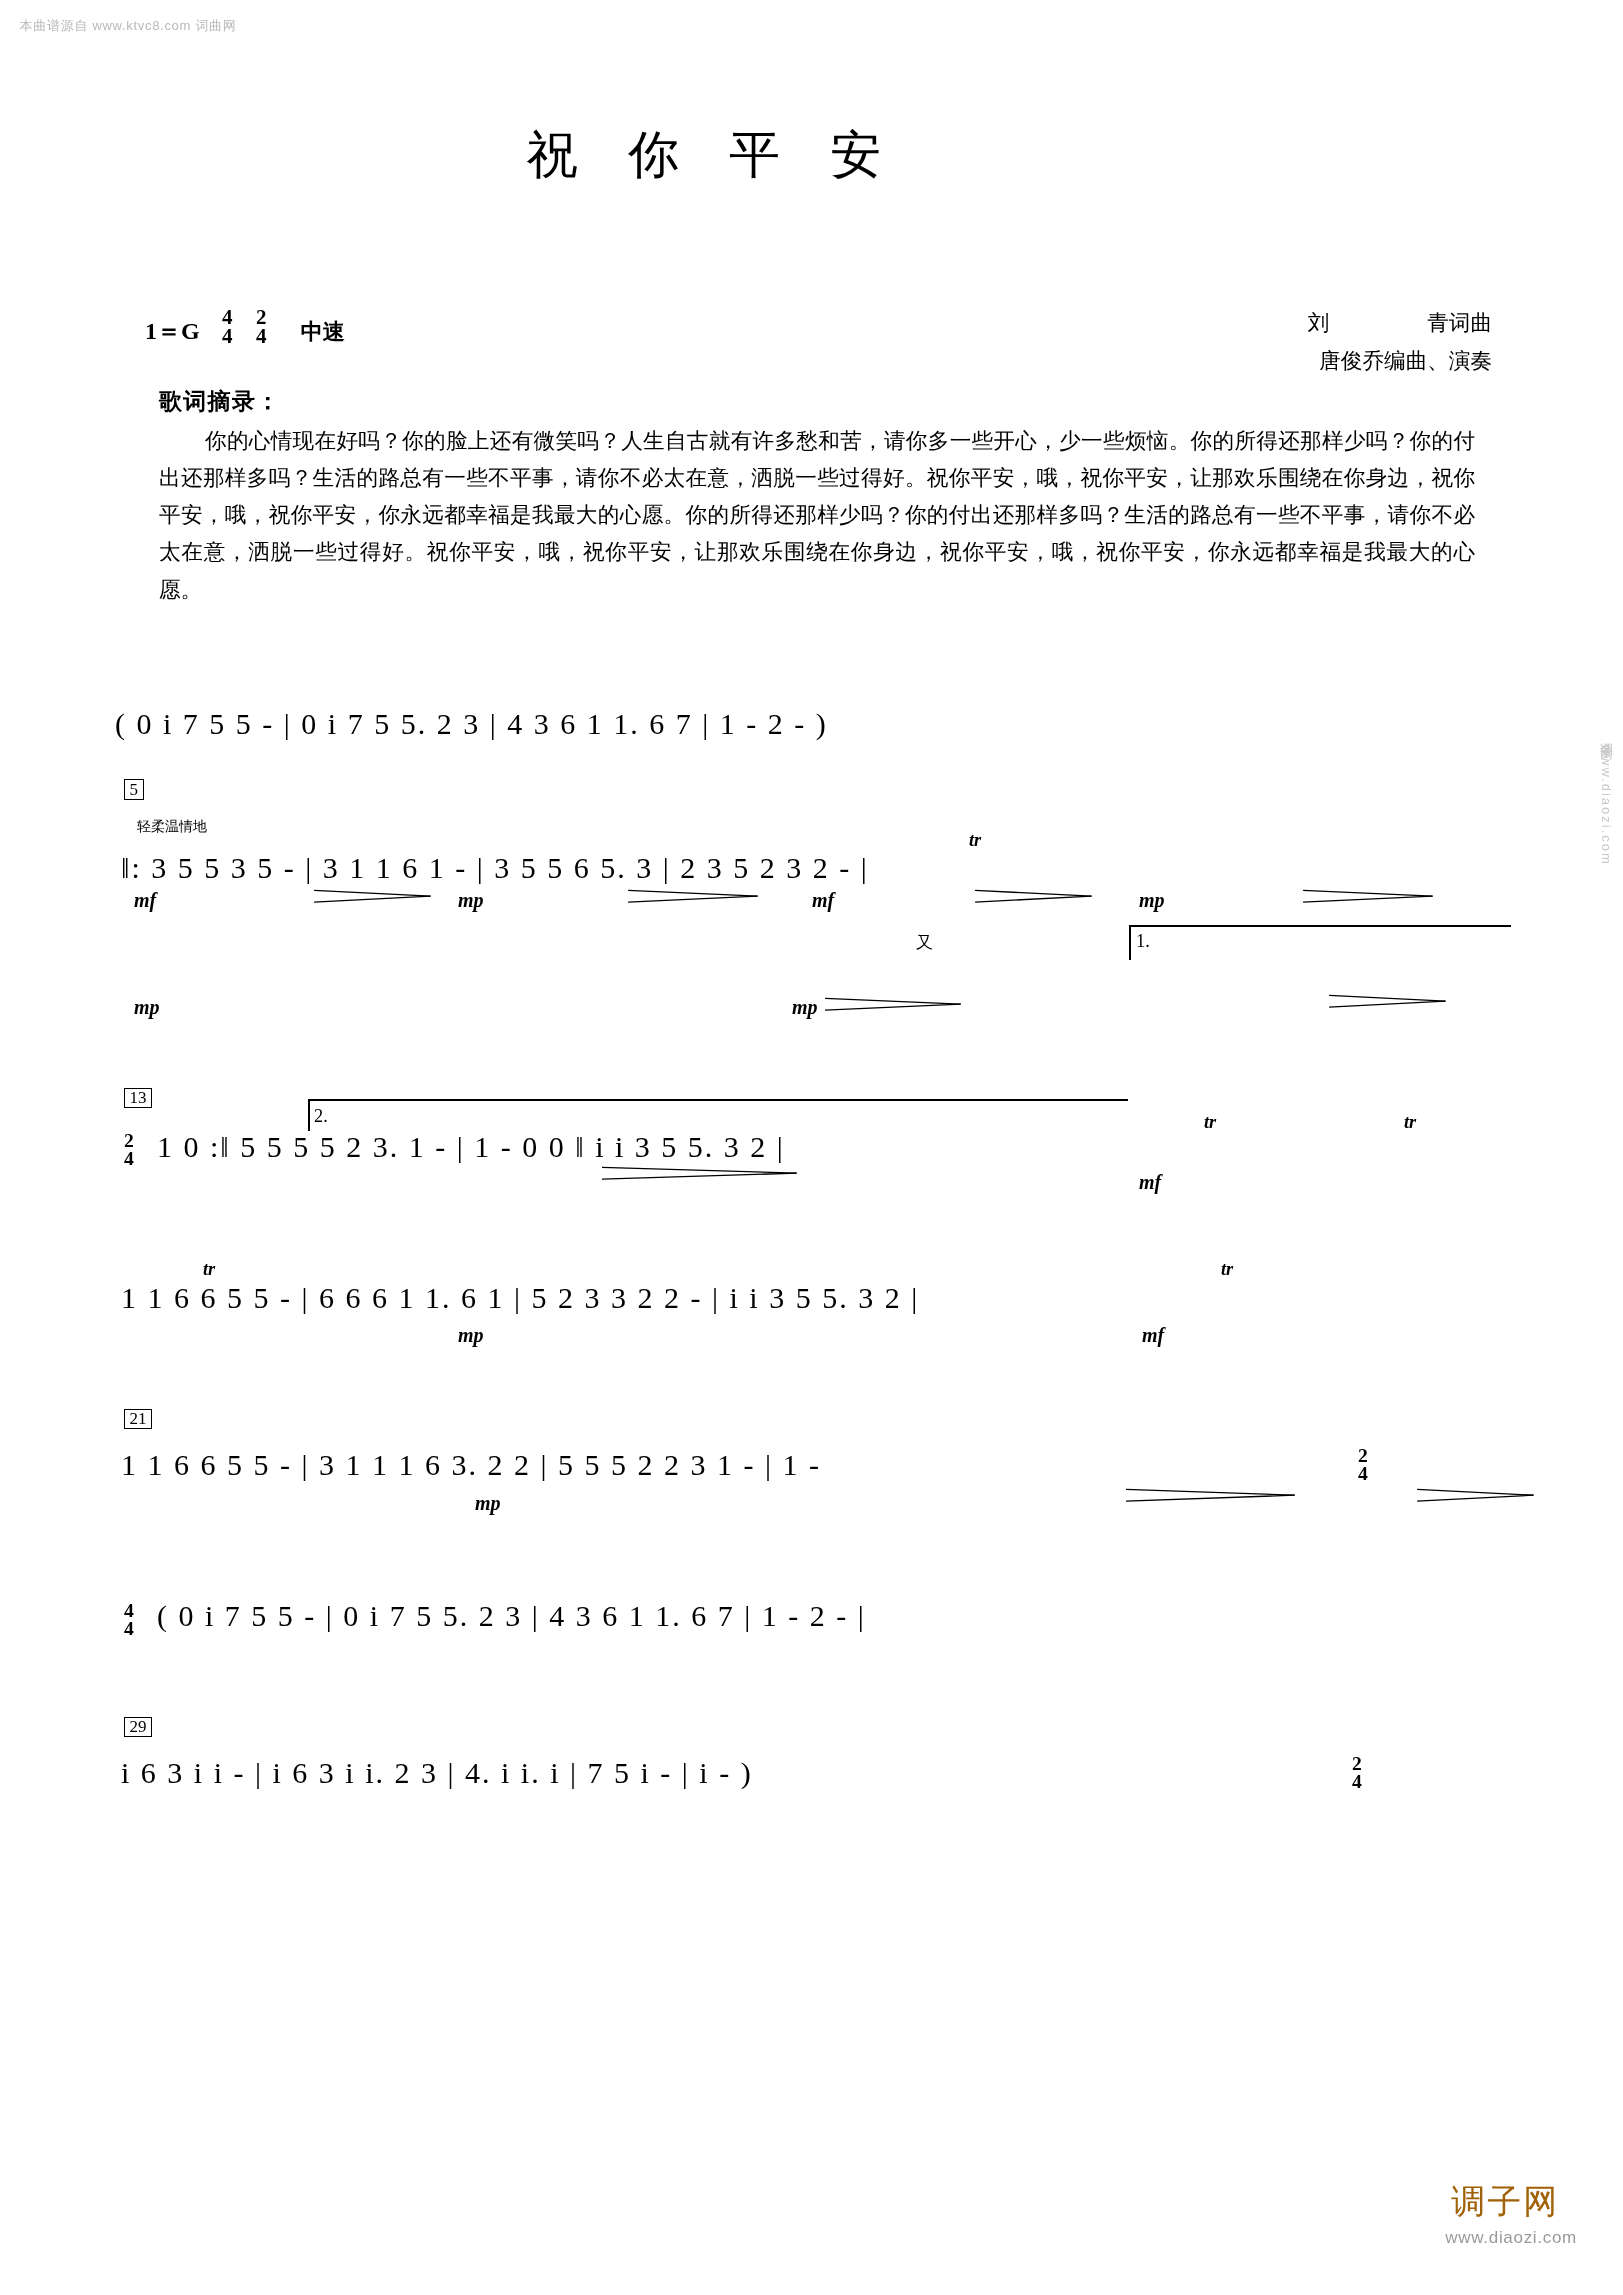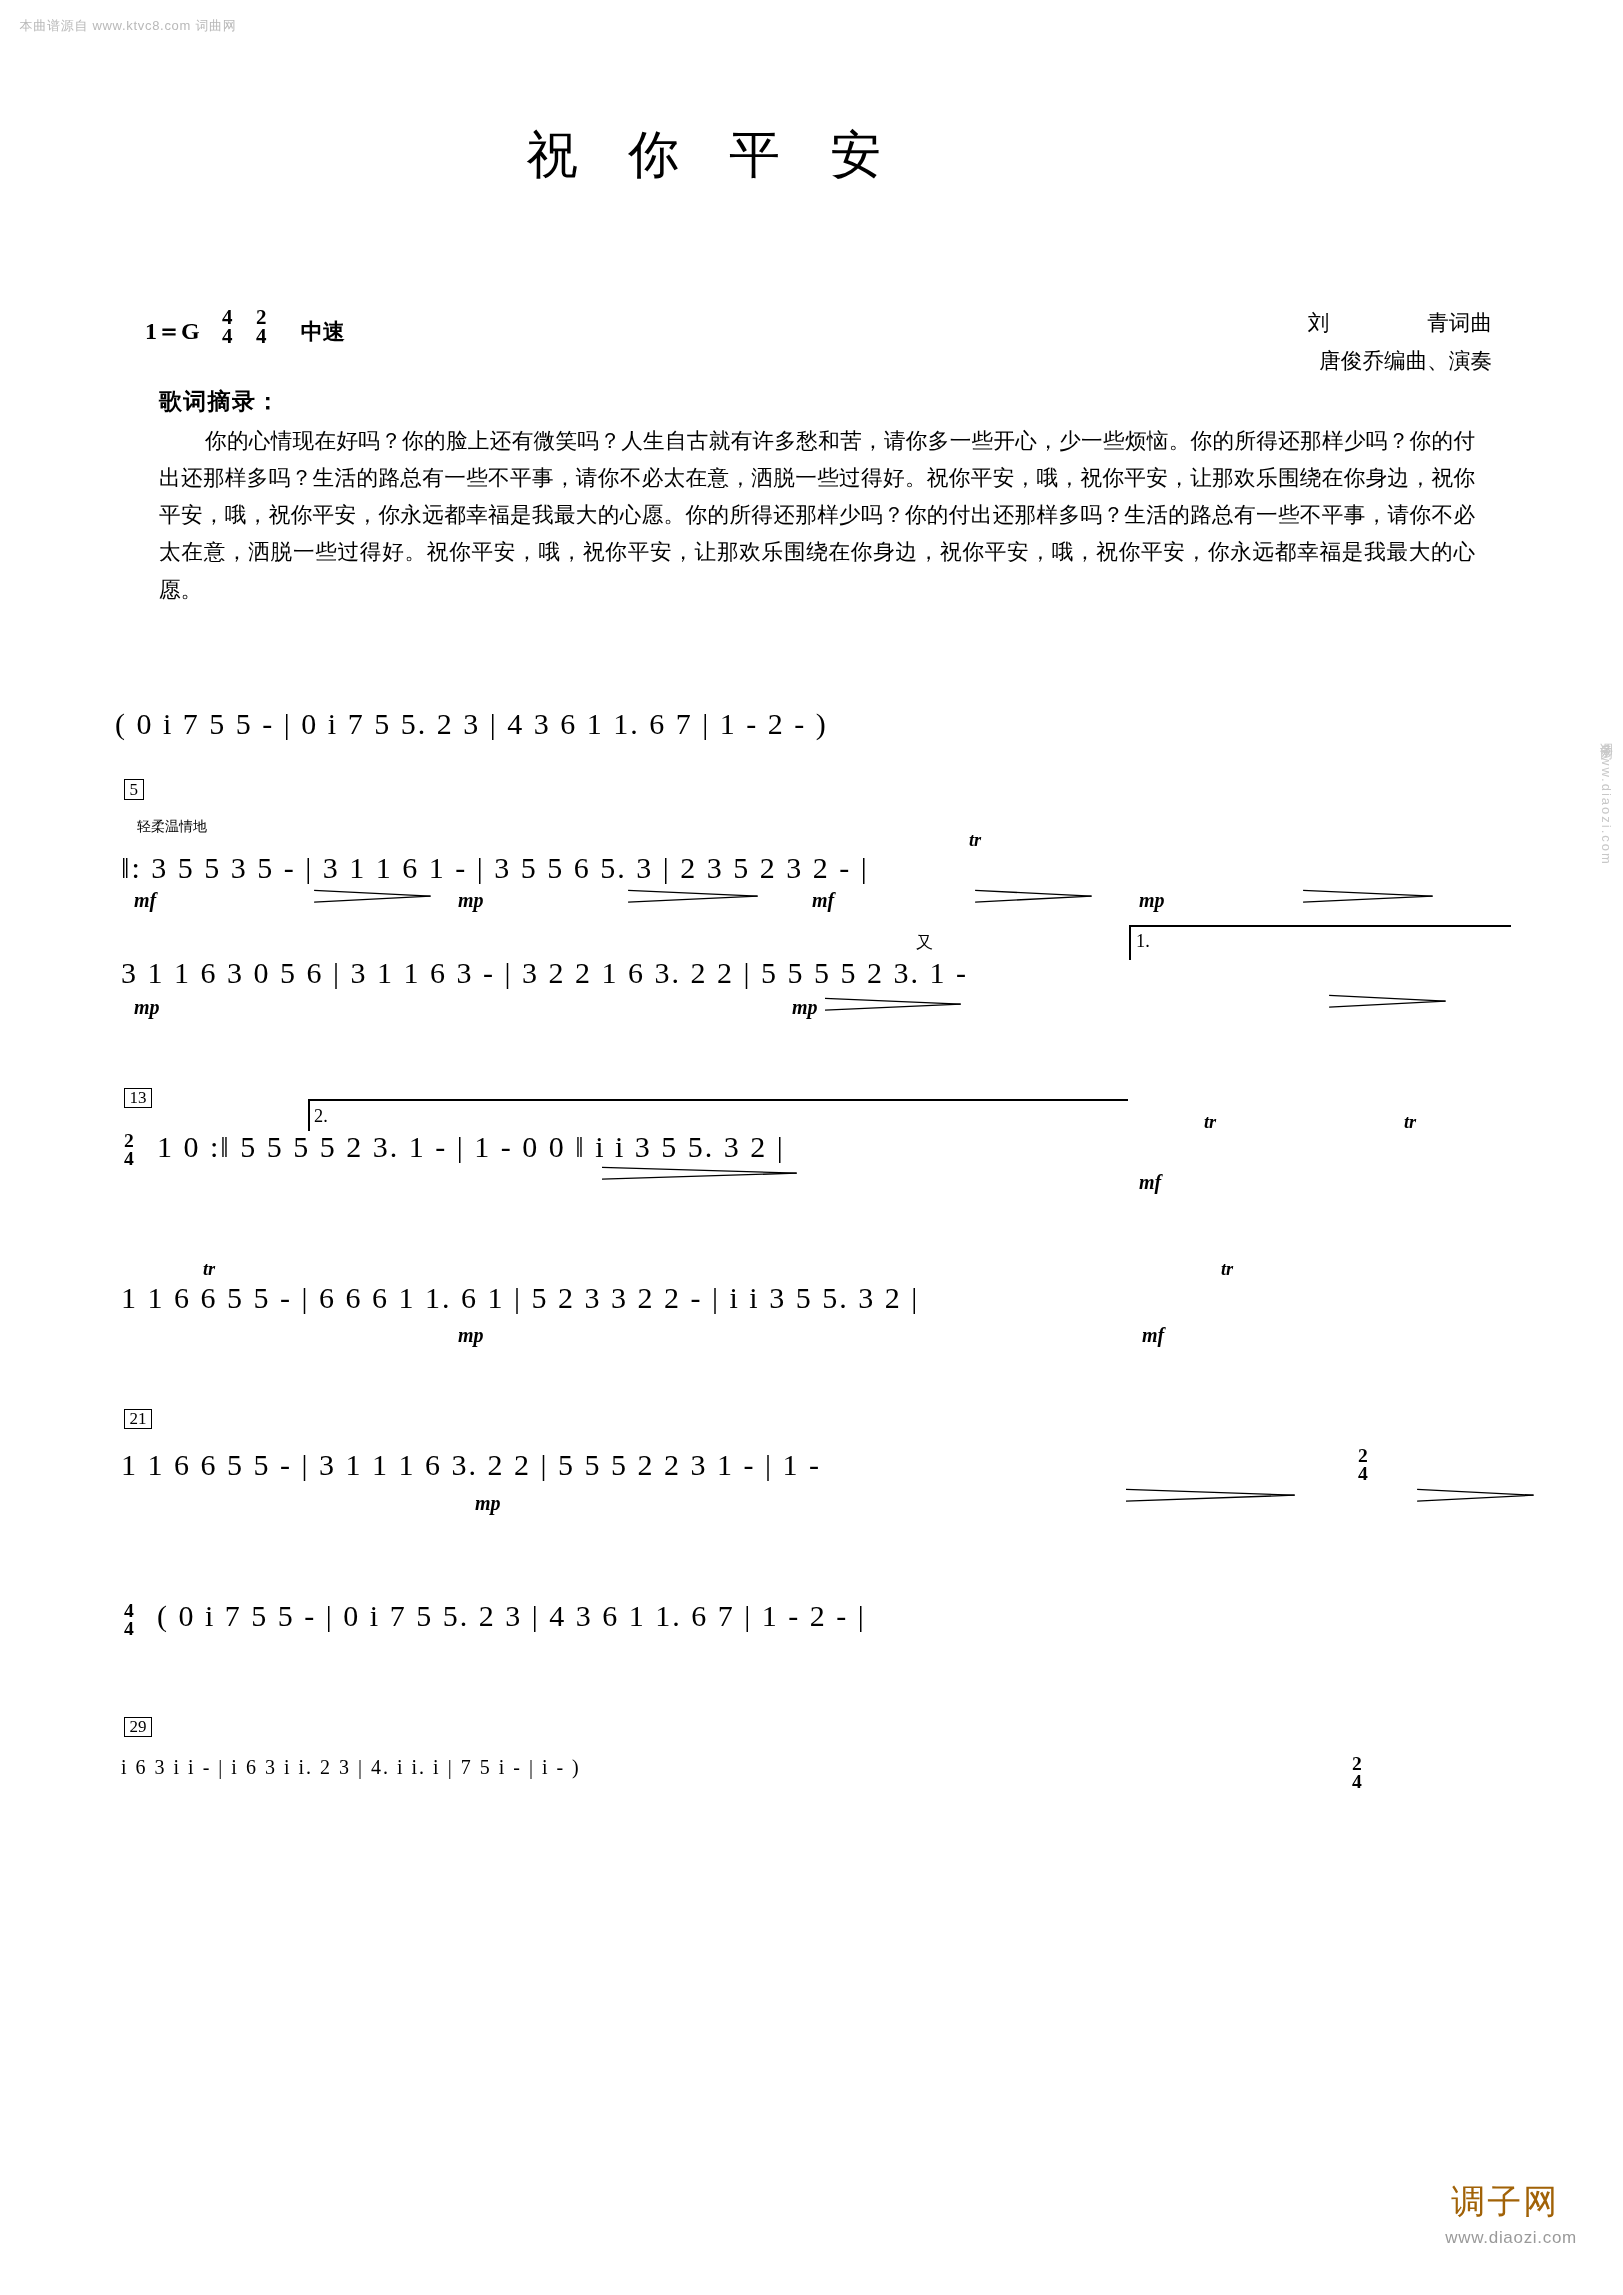--- a/index.html
+++ b/index.html
@@ -271,21 +271,20 @@
       </div>
       <div class="hair" style="left:1303px; top:123px;">
         <svg width="131" height="14.4" viewBox="0 0 200 22">
             <line x1="0" y1="2" x2="198" y2="11" stroke="#000" stroke-width="2"></line>
             <line x1="0" y1="20" x2="198" y2="11" stroke="#000" stroke-width="2"></line>
           </svg>
       </div>
     </div>
 
     <div class="sysrow" style="height:164px;">
-      <div class="notes" style="left:121px; top:39px; font-size:30px;">3 1 1 6 3   0 5 6 | 3 1 1 6 3   -  | 3 2 2 1 6 3. 2 2 | 5 5 5 5 2 3.   1   -</div>
       <div class="dyn" style="left:134px; top:79px;">mp</div>
       <div class="dyn" style="left:792px; top:79px;">mp</div>
       <div class="again" style="left:916px; top:14.4px;">又</div>
       <div class="ending" style="left:1136px; top:14.4px;">1.</div>
       <div class="hair" style="left:825px; top:80px;">
         <svg width="137" height="14.4" viewBox="0 0 210 22">
             <line x1="0" y1="2" x2="208" y2="11" stroke="#000" stroke-width="2"></line>
             <line x1="0" y1="20" x2="208" y2="11" stroke="#000" stroke-width="2"></line>
           </svg>
       </div>
@@ -352,21 +351,21 @@
     <div class="sysrow" style="height:144px;">
       <div class="timesig" style="left:124px; top:36px;">
         <span>4</span>
         <span>4</span>
       </div>
       <div class="notes" style="left:157px; top:33px; font-size:30px;">( 0 i 7 5 5   -  | 0 i 7 5 5.   2 3 | 4 3 6 1 1.    6 7 | 1  -  2  -  |</div>
     </div>
 
     <div class="sysrow" style="height:144px;">
       <div class="measure-num" style="left:124px; top:6.5px;">29</div>
-      <div class="notes" style="left:121px; top:46px; font-size:20px;">i 6 3 i i   -  | i 6 3 i i.   2 3 | 4. i i. i | 7 5  i  -  | i  -  )</div>
+      <div class="notes" style="left:121px; top:46px; font-size:30px;">i 6 3 i i   -  | i 6 3 i i.   2 3 | 4. i i. i | 7 5  i  -  | i  -  )</div>
       <div class="timesig" style="left:1352px; top:45px;">
         <span>2</span>
         <span>4</span>
       </div>
     </div>
 
   </div>
 </div>
 
 

